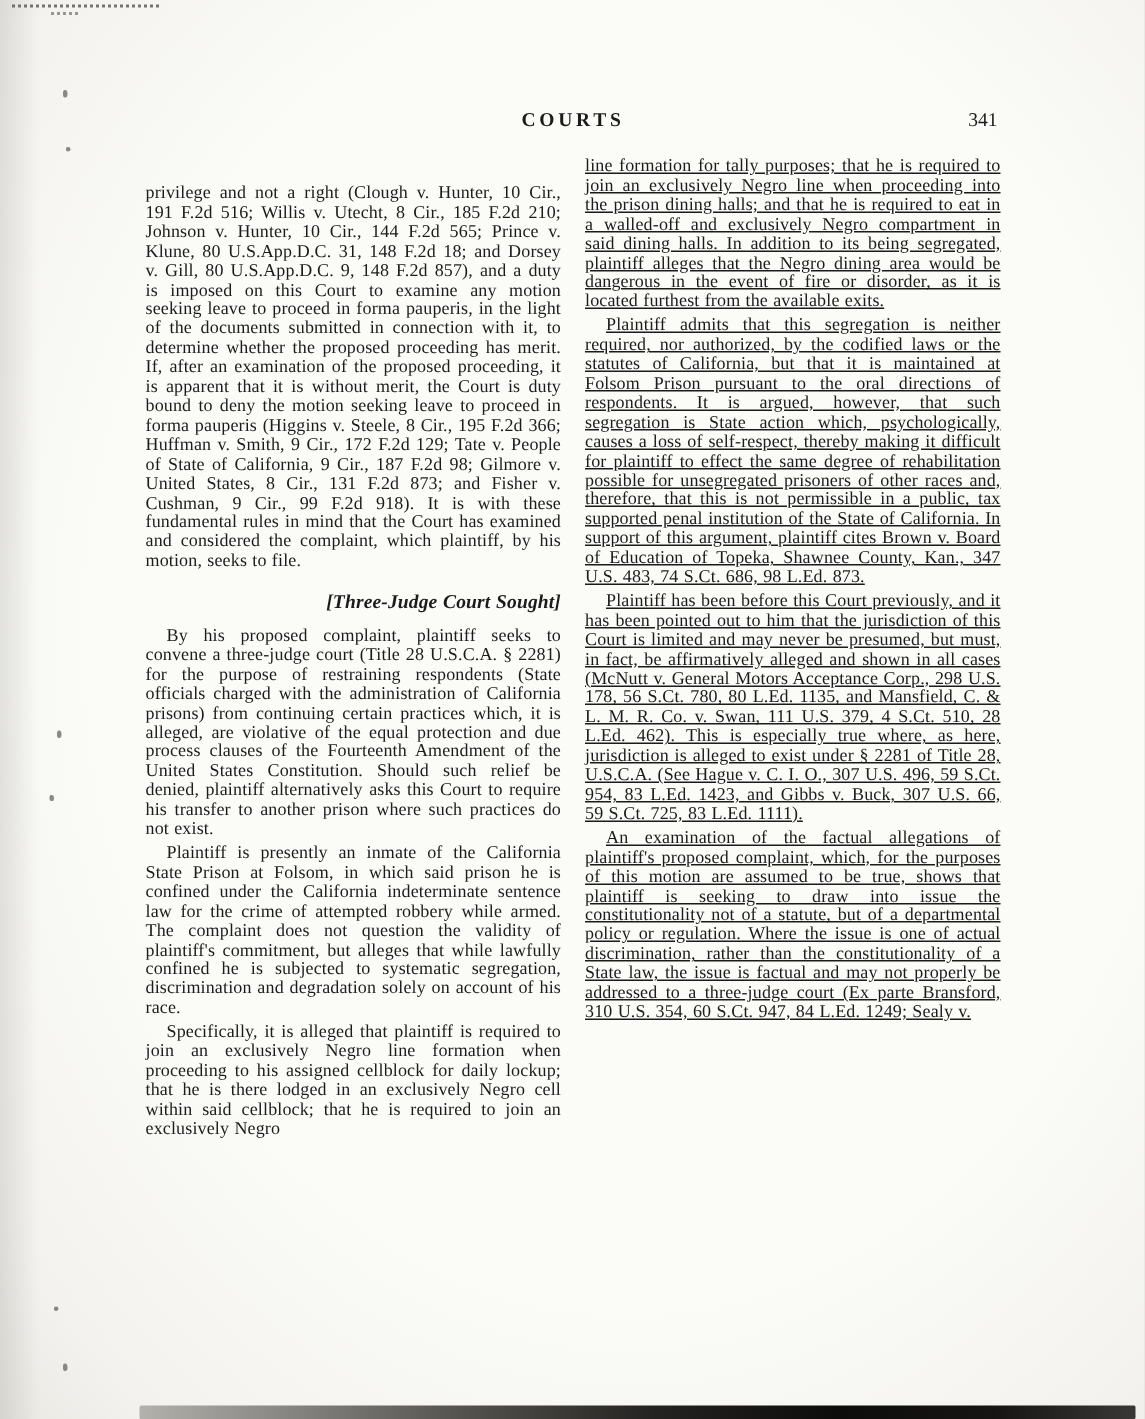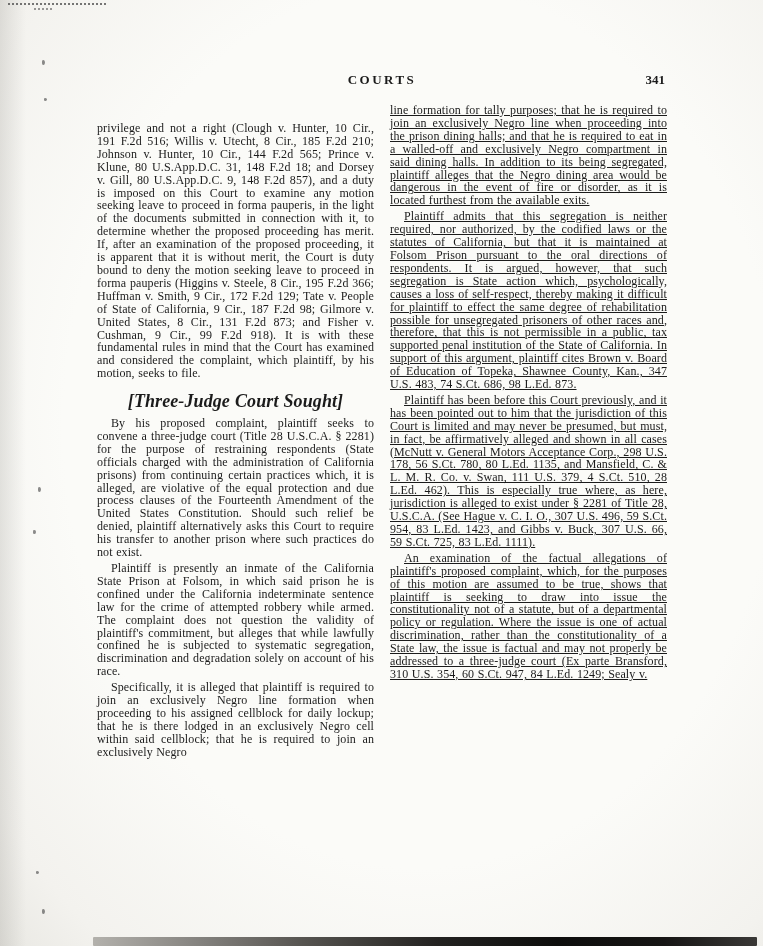--- a/index.html
+++ b/index.html
@@ -32,21 +32,21 @@
     text-align: center;
     font-size: 13px;
     font-weight: 700;
     letter-spacing: 2.5px;
   }
   .running-head .page-num {
     position: absolute;
     right: 2px;
     top: 0;
     font-size: 13px;
-    font-weight: 700;
+    font-weight: 400;
   }
   
   .col {
     position: absolute;
     top: 104px;
     width: 277px;
     font-size: 12px;
     line-height: 12.9px;
     text-align: justify;
     letter-spacing: 0.1px;
@@ -54,24 +54,24 @@
   }
   .col-left  { left: 97px; margin-top: 18px;  }
   .col-right { left: 390px; text-decoration: underline; }
   .para {
     margin: 0 0 3px 0;
     text-indent: 14px;
   }
   .para.no-indent { text-indent: 0; }
   .section-heading {
     margin: 15px 0 9px 0;
-    font-size: 18px;
+    font-size: 13px;
     font-weight: 700;
     font-style: italic;
-    text-align: center;
+    text-align: right;
     text-indent: 0;
   }
   
   .artifact { position: absolute; pointer-events: none; }
   .top-dots {
     top: 3px; left: 8px; width: 98px; height: 0;
     border-top: 2px dotted #4a4a4a;
     opacity: .75;
   }
   .top-dots-2 {

